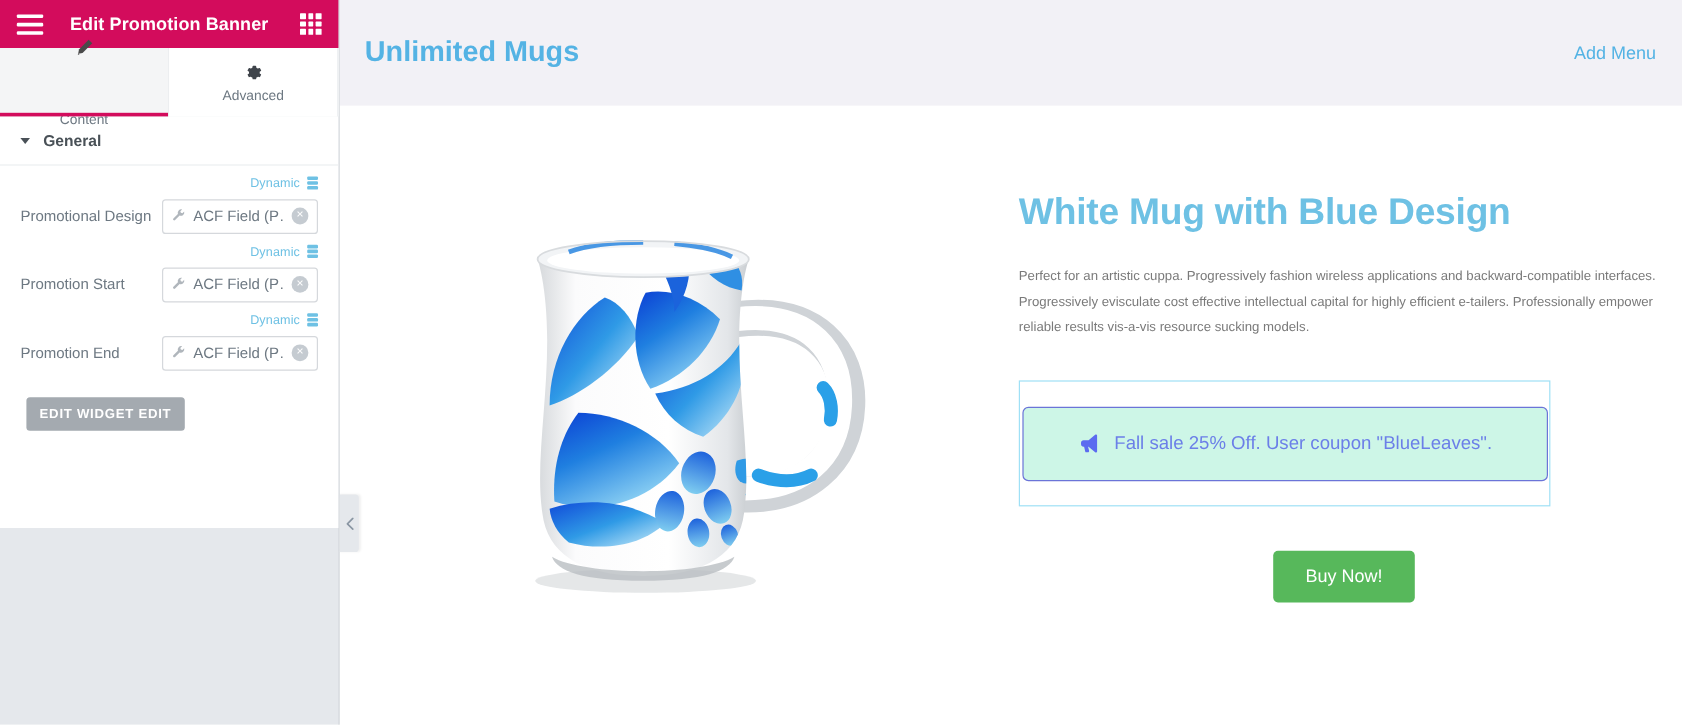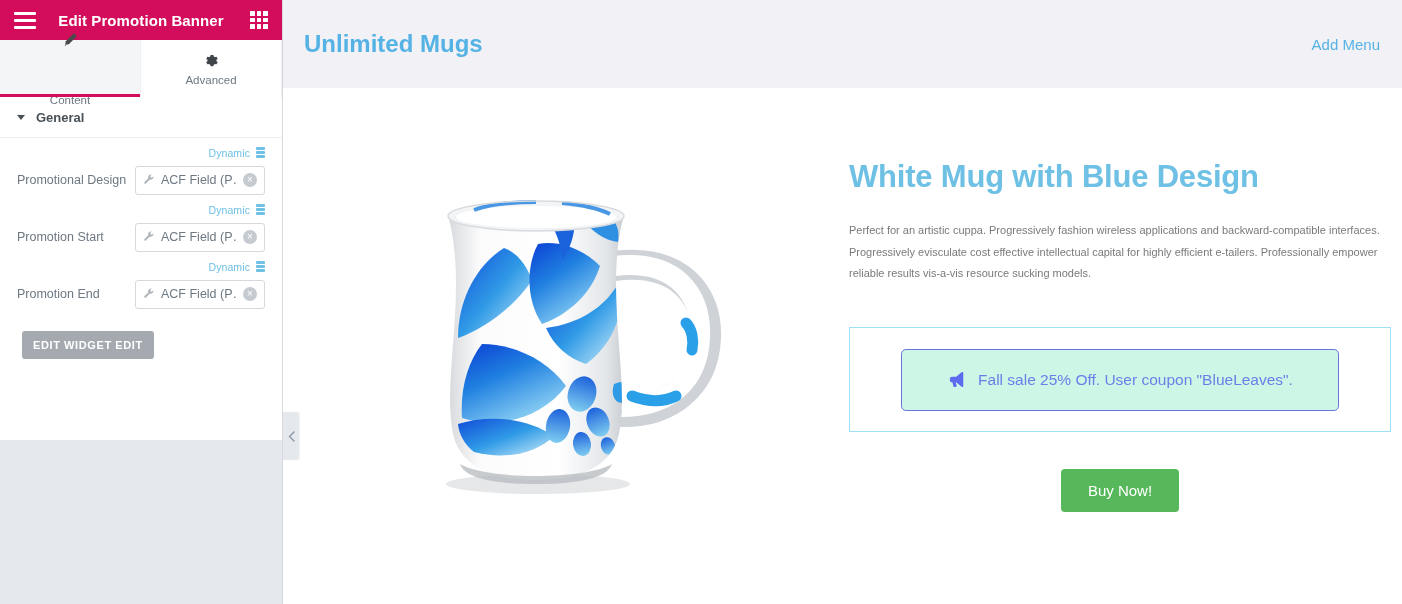--- a/index.html
+++ b/index.html
@@ -140,23 +140,23 @@
     font-size: 31px; font-weight: bold; color: #6ec1e4;
     letter-spacing: -0.2px; line-height: 1.1;
   }
   .product-desc {
     margin-top: 26px;
     font-size: 11px; color: #7a7a7a; line-height: 1.95;
     max-width: 545px;
   }
 
   .promo-outer {
-    margin-top: 43px;
+    margin-top: 33px;
     border: 1px solid #9fe0f6;
-    width: 542px; height: 105px;
+    width: 443px; height: 105px;
     display: flex; align-items: center; justify-content: center;
   }
   .promo-inner {
     width: 438px; height: 62px;
     background: #cdf6e7; border: 1px solid #6b74d8;
     border-radius: 5px;
     display: flex; align-items: center; justify-content: center; gap: 12px;
   }
   .megaphone { color: #5c6bf0; display: flex; align-items: center; }
   .promo-text { font-size: 15.5px; color: #6b7fe8; }

